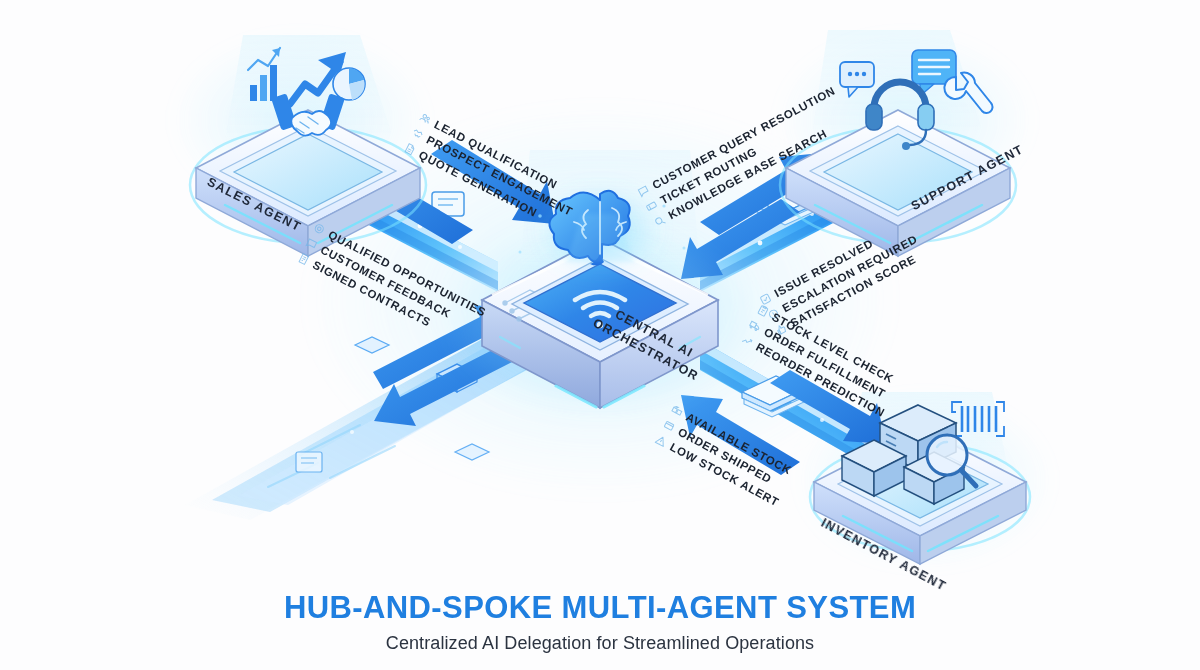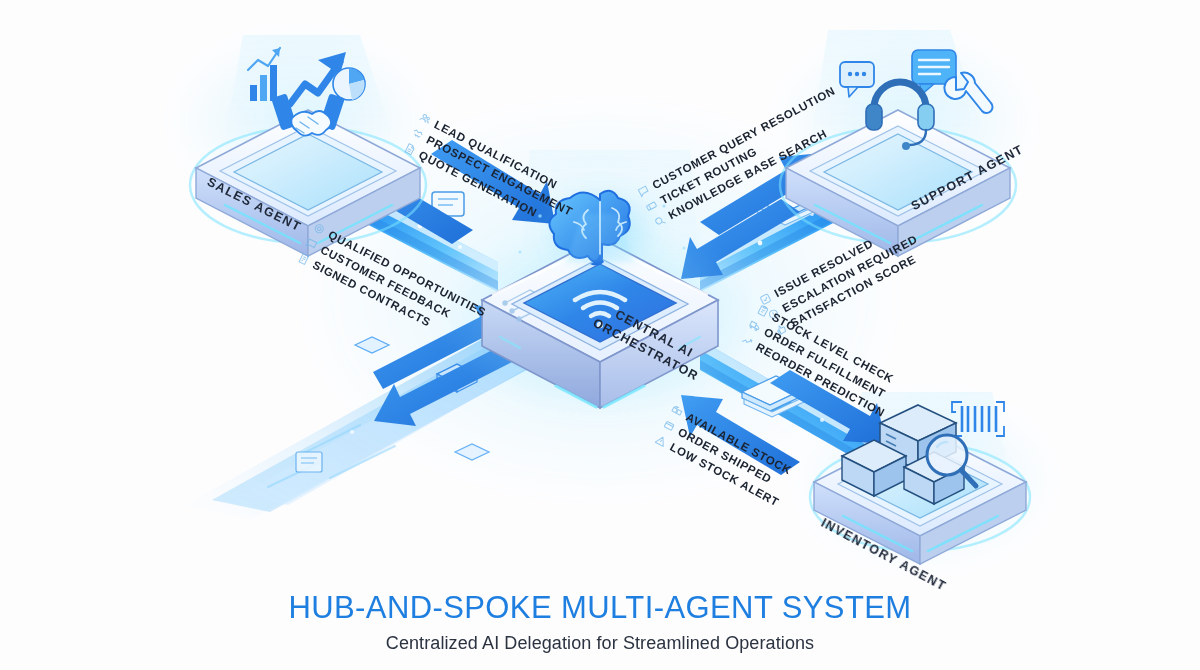--- a/index.html
+++ b/index.html
@@ -30,21 +30,21 @@
     width:12px;height:12px;flex:0 0 12px;
     opacity:.75;
   }
   .grp .bullet svg{display:block;width:12px;height:12px;}
   .grp .txt{font-size:11.5px;font-weight:700;letter-spacing:.7px;color:#1b2330;}
 
   .title-wrap{
     position:absolute;left:0;right:0;bottom:16px;text-align:center;
   }
   .title{
-    font-size:31px;font-weight:400;letter-spacing:.4px;
+    font-size:31px;font-weight:700;letter-spacing:.4px;
     color:#1f7fe0;margin:0 0 7px 0;
   }
   .subtitle{
     font-size:18px;font-weight:400;color:#2b3340;margin:0;letter-spacing:.1px;
   }
 </style>
 </head>
 <body>
 
 <div id="stage">

